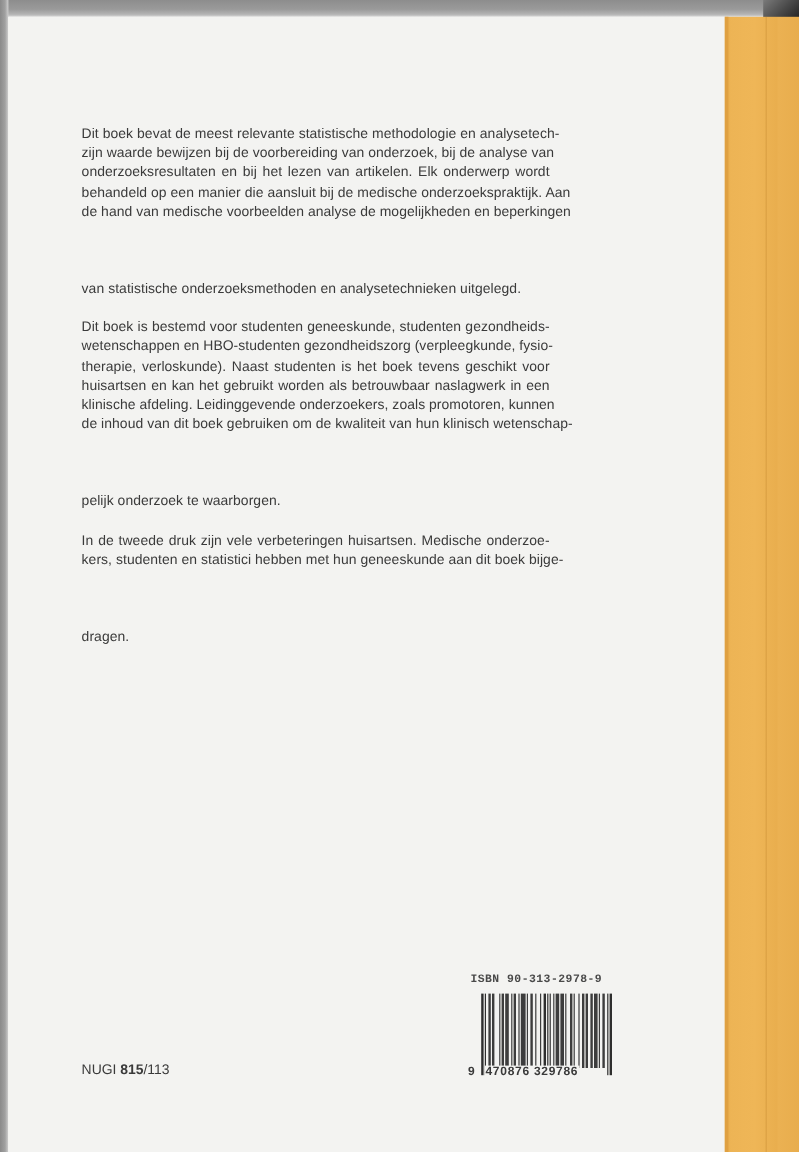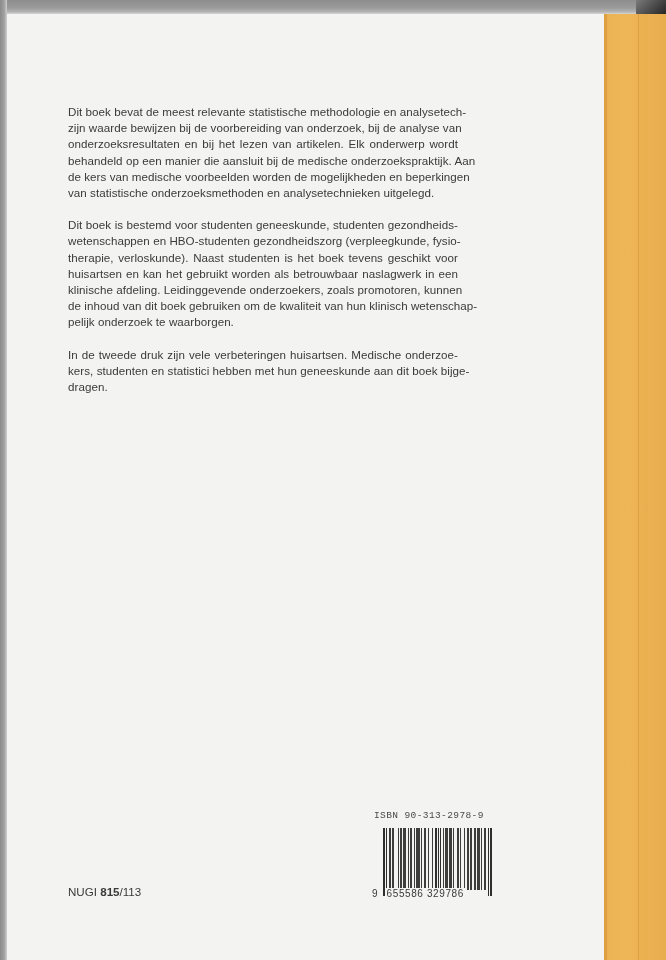--- a/index.html
+++ b/index.html
@@ -75,37 +75,39 @@
       hyphens: manual;
     }
     .blurb .ln {
       display: block;
       text-align: justify;
       text-align-last: justify;
       white-space: nowrap;
     }
     .blurb .ln.last {
       text-align-last: left;
+      margin-top: 48px;
     }
     .nugi {
       position: absolute;
       left: 68px;
       top: 885px;
       font-size: 11.6px;
       color: #3a3a3a;
     }
     .nugi b {
       font-weight: bold;
     }
     .barcode-wrap {
       position: absolute;
-      left: 372px;
+      left: 390px;
       top: 808px;
       width: 140px;
       height: 96px;
+      font-weight: bold;
     }
     .isbn-label {
       position: absolute;
       left: 2px; top: 2px;
       font-family: "Liberation Mono", monospace;
       font-size: 9.5px;
       color: #4a4a4a;
       letter-spacing: 0.4px;
     }
     .bars {
@@ -143,21 +145,21 @@
 
 <div class="cover"></div>
 <div class="spine"></div>
 
 <div class="blurb">
   <p>
     <span class="ln">Dit boek bevat de meest relevante statistische methodologie en analysetech-</span>
     <span class="ln">zijn waarde bewijzen bij de voorbereiding van onderzoek, bij de analyse van</span>
     <span class="ln">onderzoeksresultaten en bij het lezen van artikelen. Elk onderwerp wordt</span>
     <span class="ln">behandeld op een manier die aansluit bij de medische onderzoekspraktijk. Aan</span>
-    <span class="ln">de kers van medische voorbeelden worden de mogelijkheden en beperkingen</span>
+    <span class="ln">de hand van medische voorbeelden analyse de mogelijkheden en beperkingen</span>
     <span class="ln last">van statistische onderzoeksmethoden en analysetechnieken uitgelegd.</span>
   </p>
   <p>
     <span class="ln">Dit boek is bestemd voor studenten geneeskunde, studenten gezondheids-</span>
     <span class="ln">wetenschappen en HBO-studenten gezondheidszorg (verpleegkunde, fysio-</span>
     <span class="ln">therapie, verloskunde). Naast studenten is het boek tevens geschikt voor</span>
     <span class="ln">huisartsen en kan het gebruikt worden als betrouwbaar naslagwerk in een</span>
     <span class="ln">klinische afdeling. Leidinggevende onderzoekers, zoals promotoren, kunnen</span>
     <span class="ln">de inhoud van dit boek gebruiken om de kwaliteit van hun klinisch wetenschap-</span>
     <span class="ln last">pelijk onderzoek te waarborgen.</span>
@@ -233,14 +235,14 @@
       <div class="bar" style="width: 3.37px;"></div>
       <div class="bar gap" style="width: 1.12px;"></div>
       <div class="bar" style="width: 1.12px;"></div>
       <div class="bar gap" style="width: 2.24px;"></div>
       <div class="bar" style="width: 1.12px;"></div>
       <div class="bar gap" style="width: 2.24px;"></div>
       <div class="bar guard" style="width: 1.12px;"></div>
       <div class="bar gap" style="width: 1.12px;"></div>
       <div class="bar guard" style="width: 2.24px;"></div>
     </div>
-  <div class="ean-text"><span class="first">9</span><span class="rest">655586 329786</span></div>
+  <div class="ean-text"><span class="first">9</span><span class="rest">470876 329786</span></div>
 </div>
 
 </body></html>

